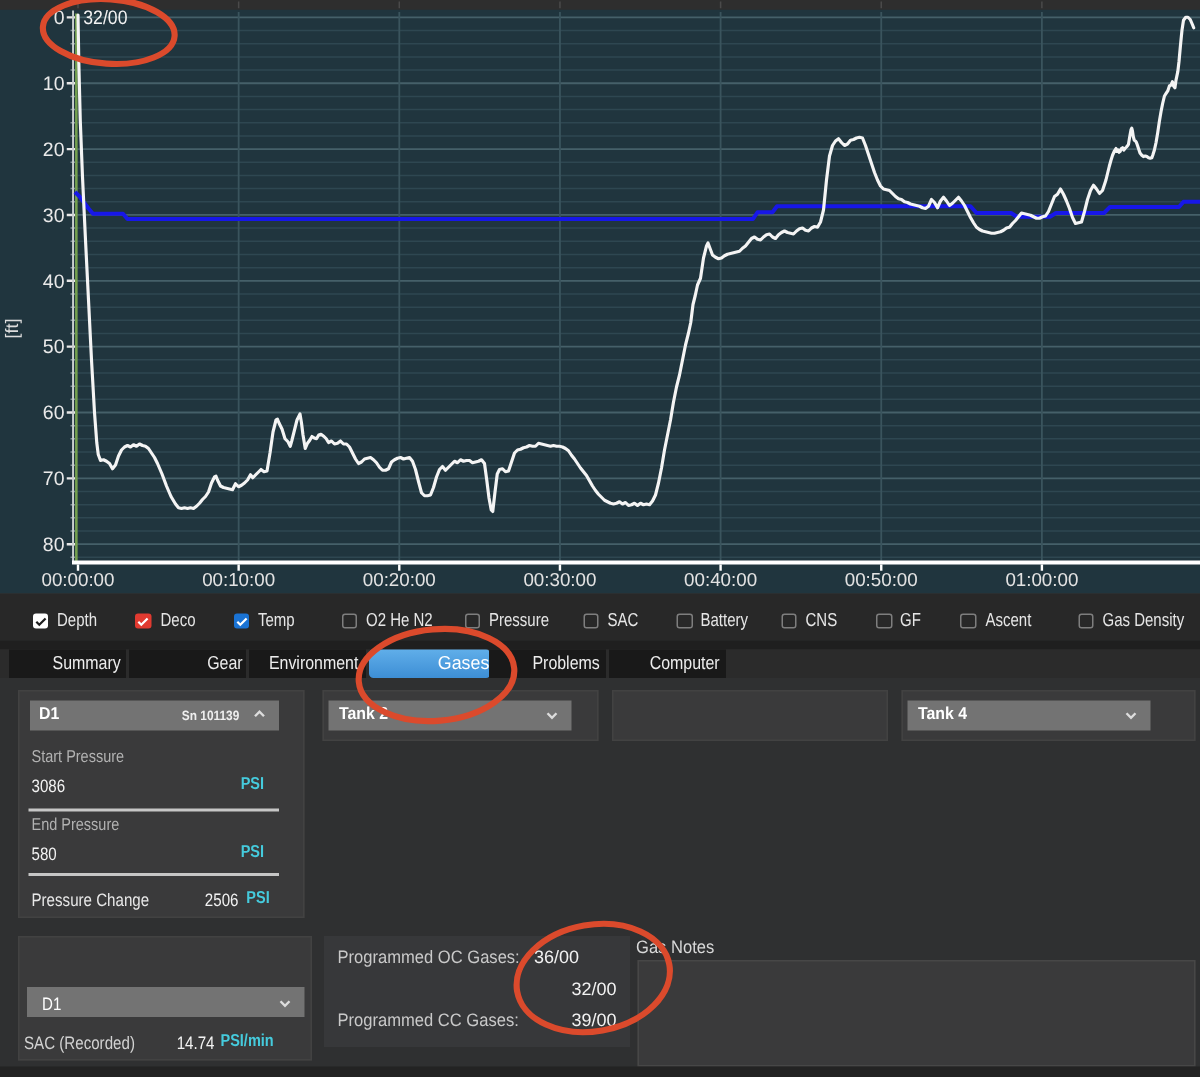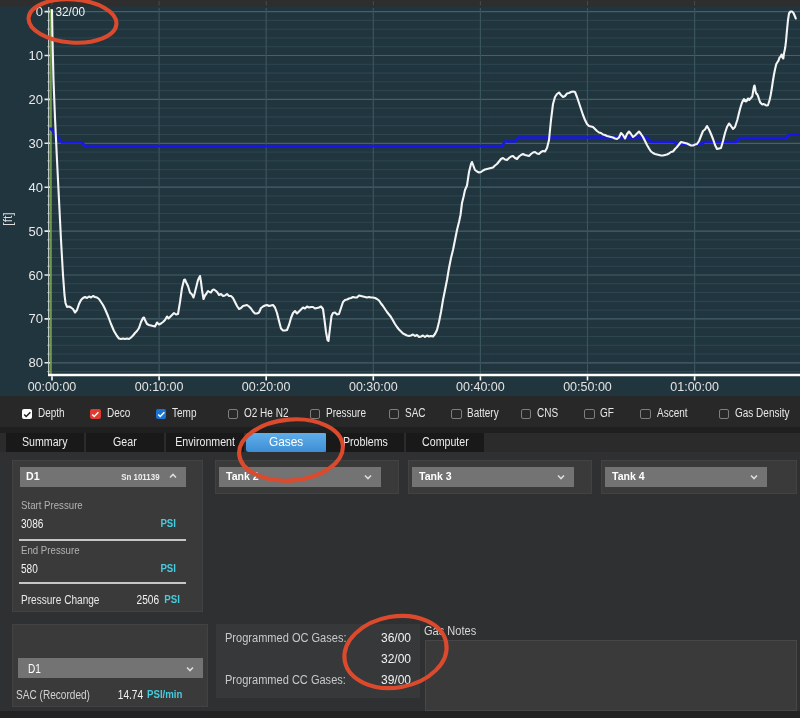--- a/index.html
+++ b/index.html
@@ -6,21 +6,21 @@
 #cbrow{position:absolute;left:0;top:395.5px;width:800px;height:31.5px;background:#282828}
 .cbx{position:absolute;top:13px;width:10.6px;height:10.6px;border-radius:2px}
 .cb-w{background:#fff}
 .cb-r{background:#e13a30}
 .cb-b{background:#1a73d4}
 .cb-e{border:1.4px solid #7e7e7e;background:none}
 .ck{position:absolute;left:0;top:0;width:10.6px;height:10.6px}
 .cbl{position:absolute;top:8px;font-size:12.5px;color:#e6e6e6;line-height:19px;white-space:nowrap;transform:scaleX(.8);transform-origin:0 50%}
 #gap{position:absolute;left:0;top:427px;width:800px;height:6px;background:#1f1f1f}
 #tabrow{position:absolute;left:0;top:433px;width:800px;height:18.5px;background:#2b2b2b}
-.tab{position:absolute;top:0;width:78px;height:18.5px;background:#191919;color:#ededed;font-size:12.5px;text-align:center;line-height:18px}
+.tab{position:absolute;top:0;width:78px;height:18.5px;background:#191919;color:#ededed;font-size:12.5px;text-align:right;line-height:18px}
 .tab-a{background:linear-gradient(#60aee9,#3d8ed5);color:#fff;border-radius:3px}
 .tt{display:inline-block;transform:scaleX(.85)}
 #content{position:absolute;left:0;top:451.5px;width:800px;height:260px;background:#2f3031}
 .card{position:absolute;background:#3a3a3b;border:1px solid #424242}
 .ibox{position:absolute;background:#737373;color:#fff}
 .hd{font-weight:bold;font-size:11.5px;transform:scaleX(.92);transform-origin:0 50%}
 .lbl{position:absolute;color:#b2b2b2;font-size:11.5px;transform:scaleX(.84);transform-origin:0 50%;white-space:nowrap}
 .val{position:absolute;color:#f2f2f2;font-size:12px}
 .psi{position:absolute;color:#45cbdd;font-size:11.5px;font-weight:bold;text-align:right;white-space:nowrap;transform:scaleX(.84);transform-origin:100% 50%}
 .c84{transform:scaleX(.84);transform-origin:0 50%}
@@ -139,26 +139,20 @@
  <span class="psi" style="left:162px;top:141.5px;width:14px;font-size:11.5px">PSI</span>
 
  <div class="card" style="left:215px;top:8.5px;width:184px;height:34px"></div>
  <div class="ibox" style="left:219px;top:15.5px;width:162px;height:19.5px">
    <span class="hd" style="position:absolute;left:7px;top:2.5px">Tank 2</span>
    <svg class="chev" style="right:8px;top:4.5px" viewBox="0 0 10 10">
           <path d="M2 3.5L5 6.5L8 3.5" fill="none" stroke="#dcdcdc" stroke-width="1.6"></path>
         </svg>
  </div>
  <div class="card" style="left:408px;top:8.5px;width:184px;height:34px"></div>
- <div class="ibox" style="left:412px;top:15.5px;width:162px;height:19.5px">
-   <span class="hd" style="position:absolute;left:7px;top:2.5px">Tank 3</span>
-   <svg class="chev" style="right:8px;top:4.5px" viewBox="0 0 10 10">
-          <path d="M2 3.5L5 6.5L8 3.5" fill="none" stroke="#dcdcdc" stroke-width="1.6"></path>
-        </svg>
- </div>
  <div class="card" style="left:601px;top:8.5px;width:196px;height:34px"></div>
  <div class="ibox" style="left:605px;top:15.5px;width:162px;height:19.5px">
    <span class="hd" style="position:absolute;left:7px;top:2.5px">Tank 4</span>
    <svg class="chev" style="right:8px;top:4.5px" viewBox="0 0 10 10">
           <path d="M2 3.5L5 6.5L8 3.5" fill="none" stroke="#dcdcdc" stroke-width="1.6"></path>
         </svg>
  </div>
 
  <div class="card" style="left:12px;top:172px;width:196px;height:83px"></div>
  <div class="ibox" style="left:18px;top:206.5px;width:185px;height:20px">
@@ -166,21 +160,21 @@
    <svg class="chev" style="right:8px;top:5.5px" viewBox="0 0 10 10">
           <path d="M2 3.5L5 6.5L8 3.5" fill="none" stroke="#dcdcdc" stroke-width="1.6"></path>
         </svg>
  </div>
  <span class="val c84" style="left:16px;top:236px;color:#d2d2d2">SAC (Recorded)</span>
  <span class="val c84r" style="left:103px;top:236px;width:40px;text-align:right">14.74</span>
  <span class="psi" style="left:147px;top:236px;width:60px;text-align:left;font-size:11.5px;transform:scaleX(.84);transform-origin:0 50%">PSI/min</span>
 
  <div style="position:absolute;left:216px;top:172.5px;width:204px;height:74px;background:#37383a"></div>
  <span class="val c92" style="left:225px;top:179px;color:#c9c9c9;font-size:12px">Programmed OC Gases:</span>
- <span class="val" style="left:331px;top:179px;width:80px;text-align:right">36/00</span>
+ <span class="val" style="left:331px;top:179px;width:80px;text-align:center">36/00</span>
  <span class="val" style="left:331px;top:200px;width:80px;text-align:right">32/00</span>
  <span class="val" style="left:331px;top:221px;width:80px;text-align:right">39/00</span>
  <span class="val c92" style="left:225px;top:221px;color:#c9c9c9;font-size:12px">Programmed CC Gases:</span>
 
  <span class="val c92" style="left:424px;top:172px;color:#d8d8d8">Gas Notes</span>
  <div style="position:absolute;left:425px;top:188px;width:372px;height:71px;background:#3a3a3b;border:1px solid #474747"></div>
 </div>
 <div id="bstrip"></div>
 <svg width="800" height="718" viewBox="0 0 800 718" style="position:absolute;left:0;top:0;pointer-events:none">
  <ellipse cx="72.5" cy="21" rx="44" ry="21.5" fill="none" stroke="#db4a2c" stroke-width="4.1" transform="rotate(4 72.5 21)"></ellipse>

